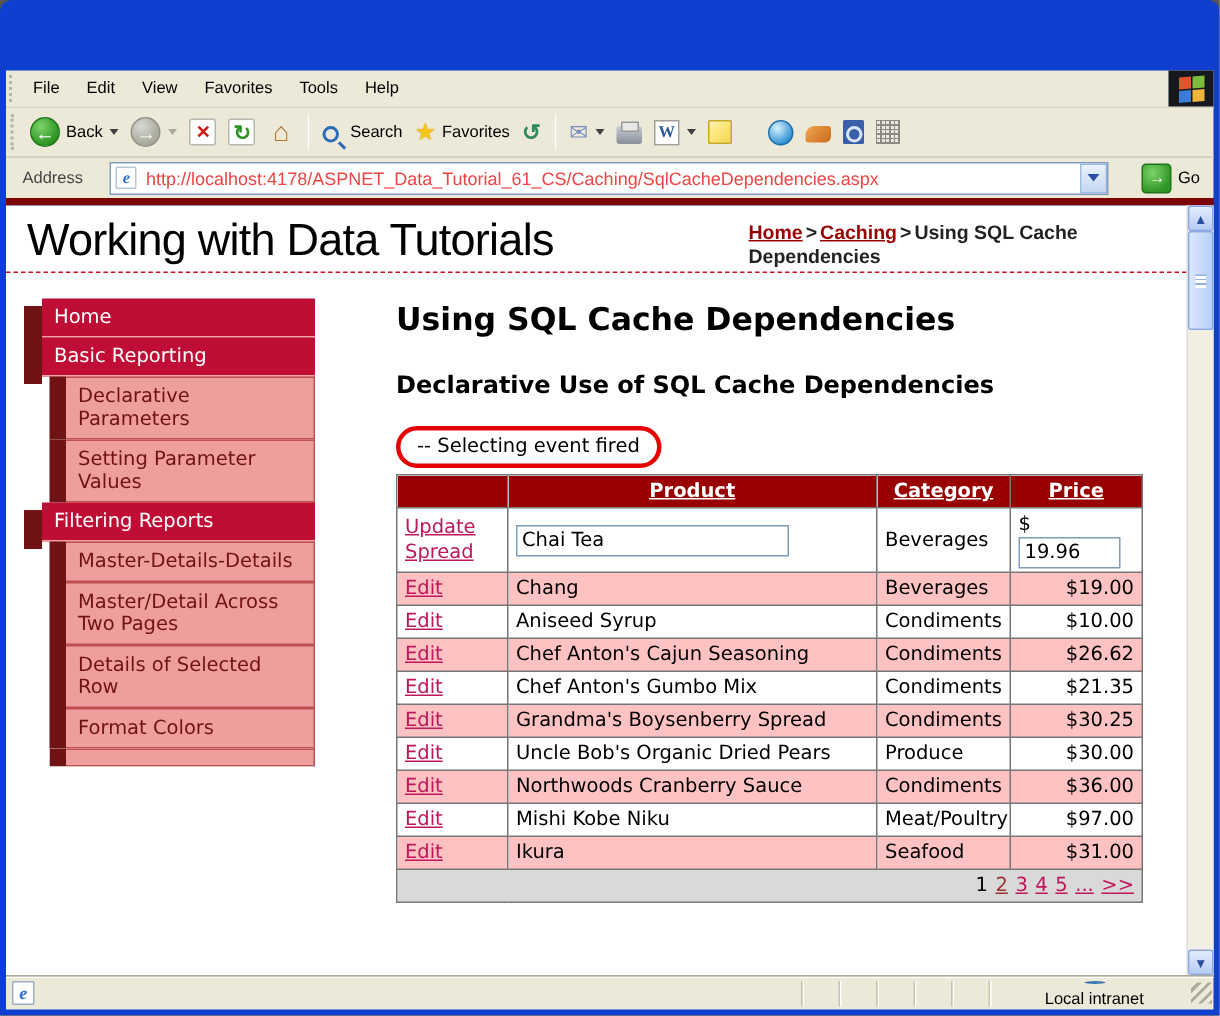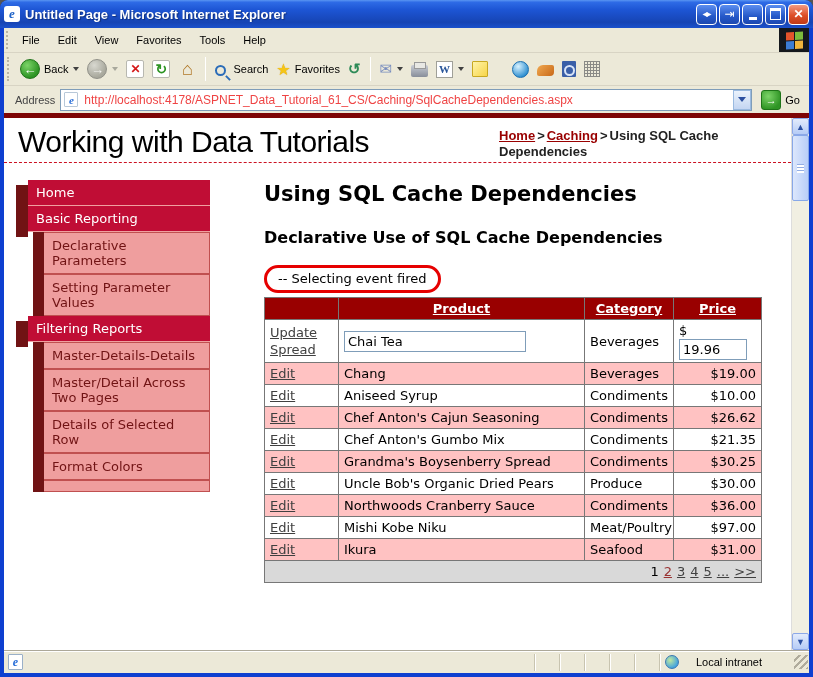--- a/index.html
+++ b/index.html
@@ -23,21 +23,21 @@
     display:inline-flex;align-items:center;justify-content:center;font-size:10px;line-height:1;
     padding:0;cursor:default;}
   .wbtn.close{background:linear-gradient(180deg,#F29A82,#DD4F28 55%,#C03A16);font-size:12px;font-weight:bold;}
   .gl-lr::before{content:"◂▸";letter-spacing:-1px;}
   .gl-undock::before{content:"⇥";font-size:12px;}
   .gl-min::before{content:"";display:block;width:8px;height:3px;background:#fff;margin-top:9px;}
   .gl-max::before{content:"";display:block;width:9px;height:8px;border:1px solid #fff;border-top:3px solid #fff;}
   .gl-x::before{content:"✕";}
   
   .menubar{height:25px;flex:0 0 25px;background:#ECE9D8;display:flex;align-items:stretch;
-    border-bottom:1px solid #D8D4C4;}
+    border-bottom:1px solid #D8D4C4;margin-top:47px;}
   .mgrip{width:5px;border-left:2px dotted #B8B4A4;margin:3px 2px;}
   .menu-items{display:flex;align-items:center;flex:1;}
   .menu-item{padding:3px 9px;font-size:11px;color:#000;}
   .throbber{width:30px;background:#15181D;display:flex;align-items:center;justify-content:center;}
   .flag{display:grid;grid-template:8px 8px / 8px 8px;gap:1px;transform:skewY(-4deg);}
   .flag span:nth-child(1){background:#E4542C;}
   .flag span:nth-child(2){background:#7CBB3C;}
   .flag span:nth-child(3){background:#3C7CD4;}
   .flag span:nth-child(4){background:#F0B43C;}
   
@@ -82,21 +82,21 @@
   .book-ico{width:14px;height:16px;background:#3A5FA8;border-radius:1px;position:relative;}
   .book-ico::after{content:"";position:absolute;right:1px;bottom:1px;width:7px;height:7px;border:2px solid #D8E4F8;border-radius:50%;}
   .gridtool-ico{width:16px;height:16px;
     background-image:repeating-linear-gradient(0deg,#8A8A86 0 1px,transparent 1px 3px),
                      repeating-linear-gradient(90deg,#8A8A86 0 1px,transparent 1px 3px);}
   .dd-arrow{width:0;height:0;border-left:3px solid transparent;border-right:3px solid transparent;
     border-top:4px solid #404040;margin-left:1px;}
   .dd-arrow.dim{border-top-color:#A8A89C;}
   
   .addressbar{height:27px;flex:0 0 27px;background:#ECE9D8;display:flex;align-items:center;
-    padding:2px 3px;gap:5px;}
+    padding:2px 3px;gap:18px;}
   .addr-label{font-size:11px;color:#444;padding-left:8px;}
   .addr-field{flex:1;height:22px;background:#fff;border:1px solid #7F9DB9;display:flex;align-items:center;padding-left:3px;}
   .page-ico{width:14px;height:15px;background:#fff;border:1px solid #B8C8D8;border-radius:1px;
     color:#2A6FD8;font:bold italic 11px "Liberation Serif",serif;display:inline-flex;
     align-items:center;justify-content:center;margin-right:4px;}
   .page-ico::before{content:"e";}
   .addr-input{flex:1;border:0;outline:none;font:12px "Liberation Sans",sans-serif;color:#ef4444;background:transparent;}
   .addr-drop{width:18px;height:20px;background:linear-gradient(180deg,#EAF2FC,#C4D6F2);
     border:1px solid #9ABAE0;display:flex;align-items:center;justify-content:center;}
   .addr-drop::before{content:"";width:0;height:0;border-left:4px solid transparent;border-right:4px solid transparent;border-top:5px solid #2B4FA0;}
@@ -132,21 +132,21 @@
     padding:3px 11px 4px;margin-top:18px;font-size:13px;color:#000;}
   .grid-wrap{margin-top:4px;}
   table.grid{border-collapse:collapse;width:497px;font-size:13px;table-layout:fixed;}
   .grid th,.grid td{border:1px solid #777;padding:2px 5px;line-height:17px;overflow:hidden;}
   .grid th{background:#990000;color:#fff;text-align:center;font-weight:bold;}
   .grid th a{color:#fff;text-decoration:underline;}
   .grid col.c-act{width:74px;}
   .grid col.c-prod{width:246px;}
   .grid col.c-cat{width:89px;}
   .grid col.c-price{width:88px;}
-  .grid td a{color:#404040;text-decoration:underline;}
+  .grid td a{color:#be185d;text-decoration:underline;}
   .grid tr.alt{background:#FFC2C2;}
   .grid td.price{text-align:right;}
   .edit-row td{background:#fff;}
   .edit-row input{border:1px solid #7F9DB9;font:13px "DejaVu Sans",sans-serif;height:21px;padding:1px 3px;}
   .inp-product{width:182px;}
   .inp-price{width:68px;}
   .pager-cell{background:#D9D9D9;text-align:right;padding:3px 6px;}
   .pager span.current{color:#000;}
   .pager a{color:#0000CC;text-decoration:underline;margin-left:5px;}
   .pager a.visited{color:#993333;}
@@ -163,43 +163,32 @@
     background:repeating-linear-gradient(180deg,#93AEE4 0 1px,#fff 1px 3px);}
   
   .statusbar{height:23px;flex:0 0 23px;background:#ECE9D8;border-top:1px solid #ACA899;
     box-shadow:inset 0 1px 0 #fff;display:flex;align-items:center;font-size:11px;color:#000;}
   .sb-main{flex:1;display:flex;align-items:center;padding-left:4px;}
   .sb-doc{width:15px;height:16px;background:#fff;border:1px solid #9AB0C8;border-radius:1px;
     color:#2A6FD8;font:bold italic 12px "Liberation Serif",serif;display:inline-flex;align-items:center;justify-content:center;}
   .sb-doc::before{content:"e";}
   .sb-pane{height:17px;border-left:1px solid #C8C4B0;box-shadow:inset 1px 0 0 #fff;}
   .sb-pane.empty{width:25px;}
-  .sb-zone{width:135px;display:flex;align-items:center;gap:17px;padding-left:5px;}
+  .sb-zone{width:135px;display:flex;align-items:center;gap:4px;padding-left:5px;flex-direction:column;}
   .globe{width:14px;height:14px;border-radius:50%;border:1px solid #3A78B0;
     background:radial-gradient(circle at 35% 35%,#BFE8A0,#3FA0E0 75%);}
   .sb-grip{width:14px;height:14px;margin-right:1px;
     background:repeating-linear-gradient(135deg,transparent 0 3px,#B0AC9C 3px 5px);}
   a{cursor:pointer;}
 </style>
 </head>
 <body>
 
 <div class="win">
 
-  <div class="titlebar">
-    <span class="app-ico"></span>
-    <span class="title-text">Untitled Page - Microsoft Internet Explorer</span>
-    <div class="winbtns">
-      <button class="wbtn gl-lr"></button>
-      <button class="wbtn gl-undock"></button>
-      <button class="wbtn gl-min"></button>
-      <button class="wbtn gl-max"></button>
-      <button class="wbtn close gl-x"></button>
-    </div>
-  </div>
 
   <div class="menubar">
     <span class="mgrip"></span>
     <div class="menu-items">
         <span class="menu-item">File</span>
         <span class="menu-item">Edit</span>
         <span class="menu-item">View</span>
         <span class="menu-item">Favorites</span>
         <span class="menu-item">Tools</span>
         <span class="menu-item">Help</span>

